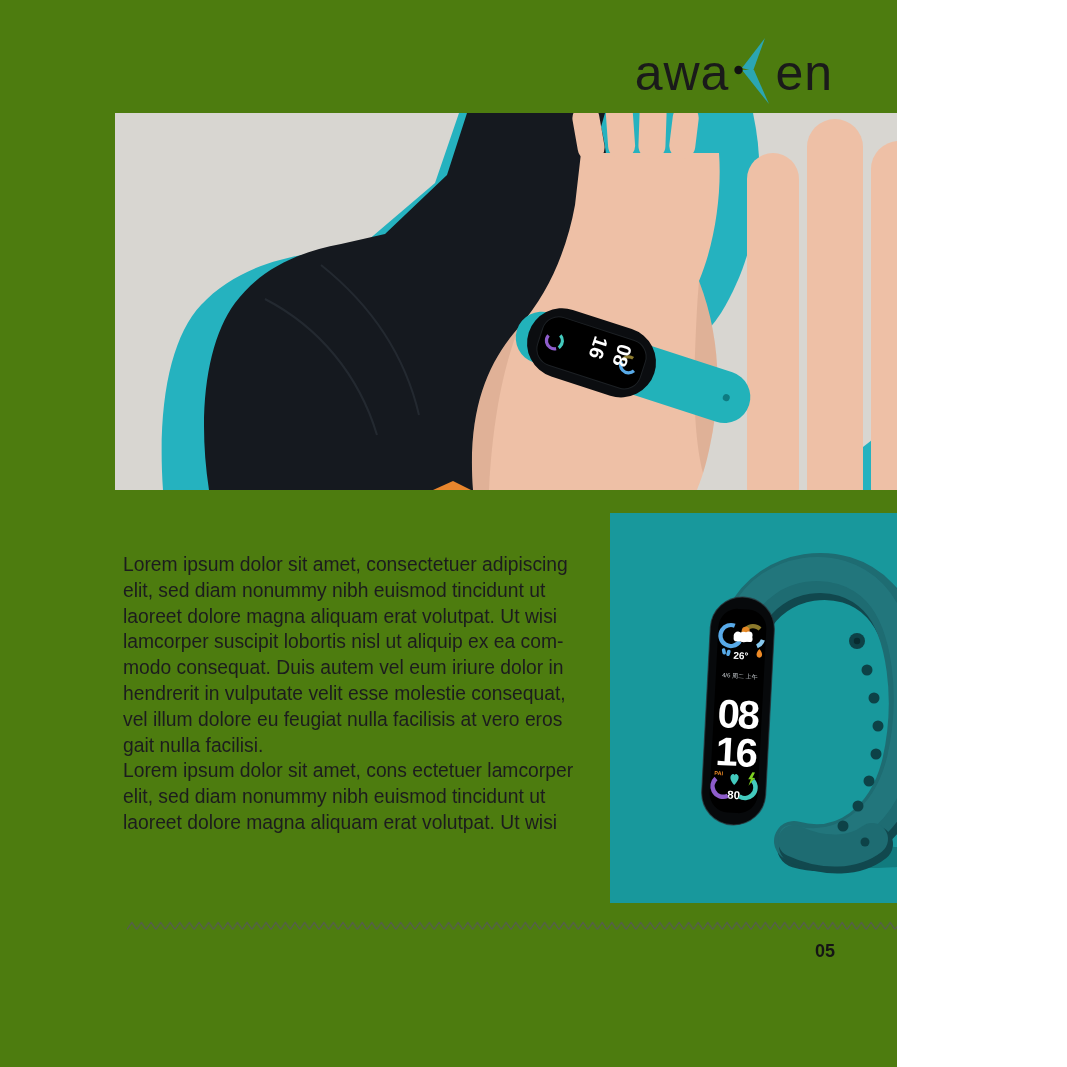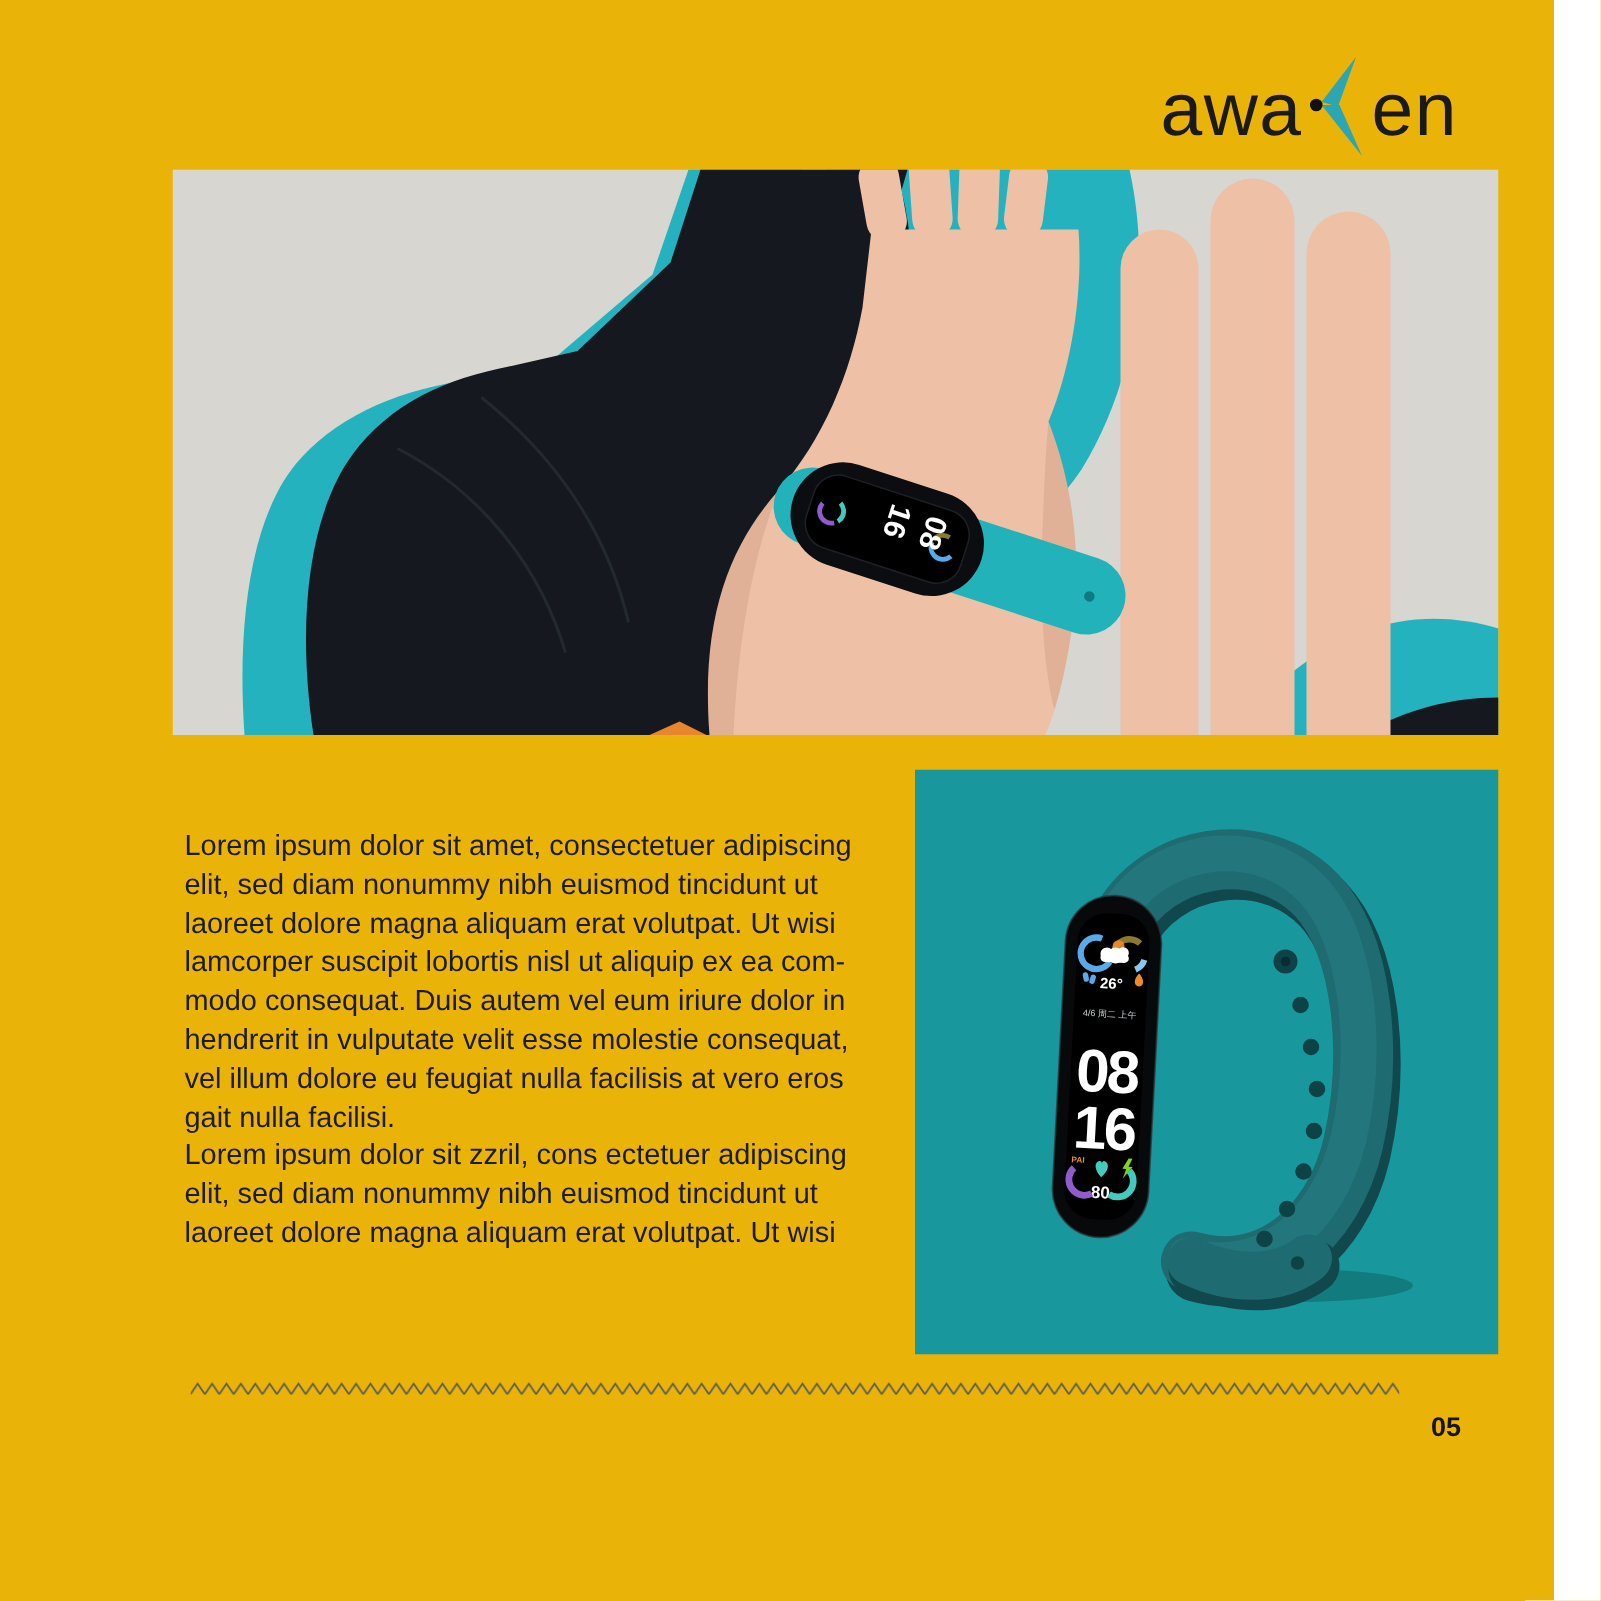--- a/index.html
+++ b/index.html
@@ -1,16 +1,16 @@
 <!DOCTYPE html>
 <html><head>
 <meta charset="utf-8">
 <style>
   html,body{margin:0;padding:0;background:#fff;}
-  .page{position:relative;width:1036px;height:1067px;background:#eab308;overflow:hidden;
+  .page{position:relative;width:897px;height:1067px;background:#4d7c0f;overflow:hidden;
         font-family:"Liberation Sans",sans-serif;}
   
   .logo{position:absolute;top:38px;right:64px;display:flex;align-items:flex-start;
         font-size:50px;letter-spacing:1px;color:#1a1a1a;line-height:1;}
   .logo .part{display:block;padding-top:10px;}
   .logo svg{display:block;margin:0 3px 0 5px;}
   
   .hero{position:absolute;left:115px;top:113px;width:884px;height:377px;}
   .hero svg{display:block;}
   
@@ -105,21 +105,21 @@
       <span class="line" style="display:block">Lorem ipsum dolor sit amet, consectetuer adipiscing</span>
       <span class="line" style="display:block">elit, sed diam nonummy nibh euismod tincidunt ut</span>
       <span class="line" style="display:block">laoreet dolore magna aliquam erat volutpat. Ut wisi</span>
       <span class="line" style="display:block">lamcorper suscipit lobortis nisl ut aliquip ex ea com-</span>
       <span class="line" style="display:block">modo consequat. Duis autem vel eum iriure dolor in</span>
       <span class="line" style="display:block">hendrerit in vulputate velit esse molestie consequat,</span>
       <span class="line" style="display:block">vel illum dolore eu feugiat nulla facilisis at vero eros</span>
       <span class="line" style="display:block">gait nulla facilisi.</span>
     </p>
     <p style="margin:0">
-      <span class="line" style="display:block">Lorem ipsum dolor sit zzril, cons ectetuer adipiscing</span>
+      <span class="line" style="display:block">Lorem ipsum dolor sit amet, cons ectetuer lamcorper</span>
       <span class="line" style="display:block">elit, sed diam nonummy nibh euismod tincidunt ut</span>
       <span class="line" style="display:block">laoreet dolore magna aliquam erat volutpat. Ut wisi</span>
     </p>
   </main>
 
   <aside class="product-box">
     <svg width="389" height="390" viewBox="0 0 389 390">
       <rect width="389" height="390" fill="#18989c"></rect>
       <ellipse cx="252" cy="344" rx="80" ry="11" fill="#0e6b6f" opacity="0.65"></ellipse>
 

